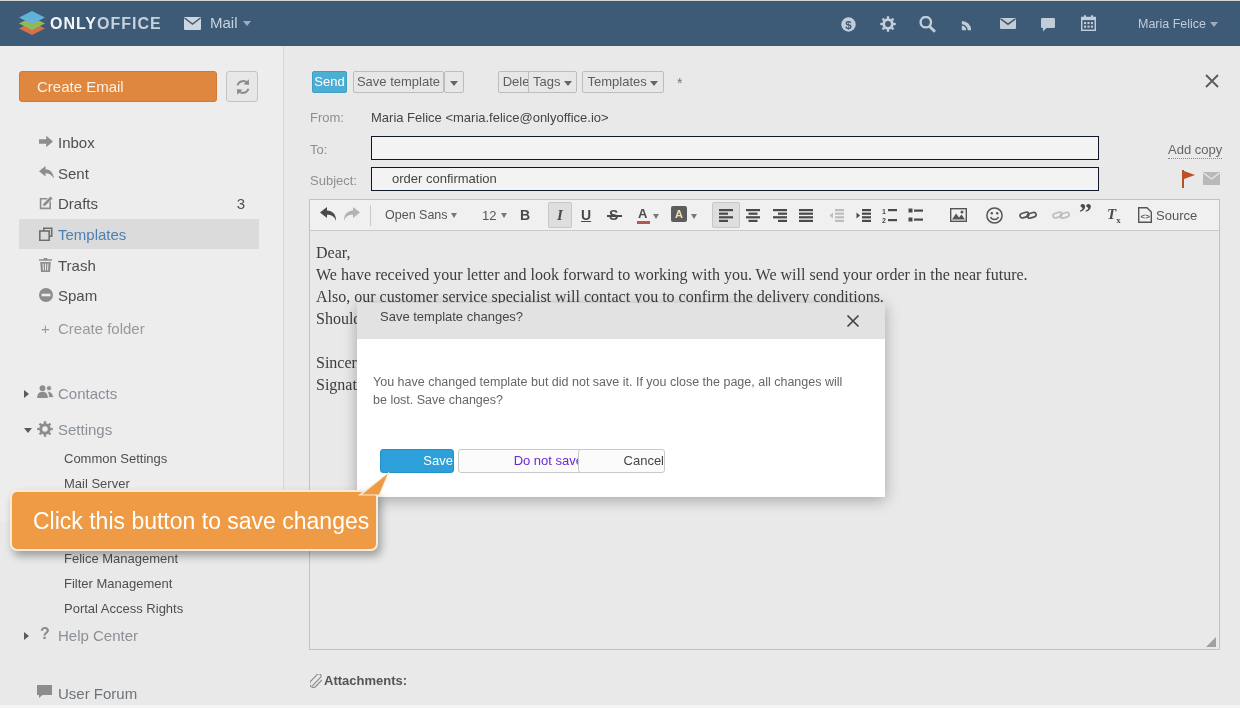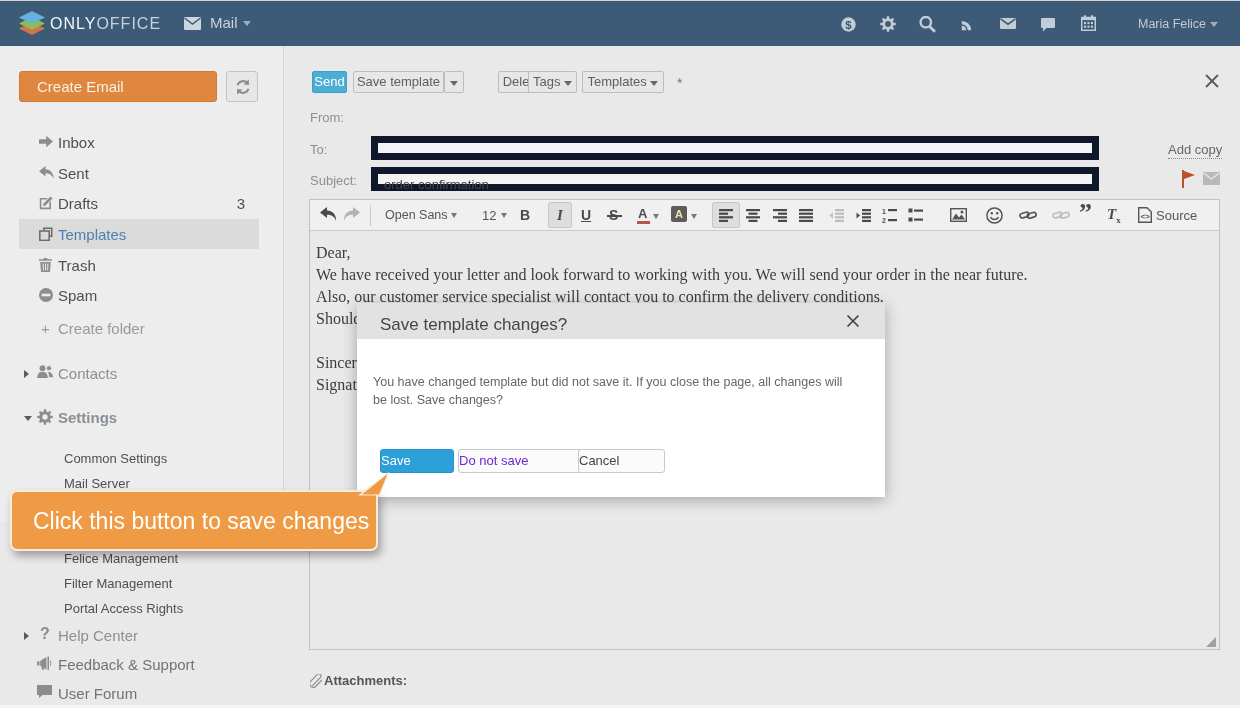--- a/index.html
+++ b/index.html
@@ -2,21 +2,21 @@
 <html><head>
 <meta charset="utf-8">
 <style>
 * { margin:0; padding:0; box-sizing:border-box; }
 html,body { width:1240px; height:708px; }
 body { font-family:"Liberation Sans", sans-serif; background:#e9e9e9; position:relative; overflow:hidden; }
 
 
 #hdr { position:absolute; left:0; top:0; width:1240px; height:46px; background:#3d5a77; border-top:1px solid #d4d4d4; }
 #logo { position:absolute; left:19px; top:10px; }
-#logotext { position:absolute; left:50px; top:14px; font-size:16px; font-weight:normal; color:#f3f6f8; letter-spacing:1px; }
+#logotext { position:absolute; left:50px; top:14px; font-size:16px; font-weight:bold; color:#f3f6f8; letter-spacing:1px; }
 #logotext .dim { color:#c6d2dc; }
 #mailmod { position:absolute; left:184px; top:15px; color:#cdd5dd; }
 #mailmod span.t { position:absolute; left:26px; top:-2px; font-size:15px; font-weight:normal; color:#ccd4db; }
 .caret { display:inline-block; width:0; height:0; border-left:4px solid transparent; border-right:4px solid transparent; border-top:5px solid #9fadbb; }
 #mailcaret { position:absolute; left:243px; top:20px; }
 .hicon { position:absolute; top:13px; }
 #uname { position:absolute; left:1138px; top:16px; font-size:12.5px; color:#c2ccd6; }
 #ucaret { position:absolute; left:1210px; top:21px; }
 
 
@@ -37,39 +37,39 @@
 .sub { position:absolute; left:64px; font-size:13px; color:#4f4f4f; }
 .tri-r { width:0; height:0; border-top:4px solid transparent; border-bottom:4px solid transparent; border-left:5px solid #5a5a5a; }
 .tri-d { width:0; height:0; border-left:4px solid transparent; border-right:4px solid transparent; border-top:5px solid #5a5a5a; }
 
 
 #content { position:absolute; left:285px; top:46px; width:955px; height:662px; background:#e9e9e9; }
 .pgx { position:absolute; left:919px; top:27px; width:16px; height:16px; }
 .btn { position:absolute; height:22px; border-radius:2px; font-size:13px; line-height:20px; text-align:center; color:#5e5e5e; background:#e7e7e7; border:1px solid #bdbdbd; }
 #b-send { left:27px; top:25px; width:35px; background:#4caed3; border:1px solid #3e9fc6; color:#fff; }
 .lbl { position:absolute; left:25px; font-size:13px; color:#8f8f8f; }
-.inp { position:absolute; left:86px; width:728px; height:24px; background:#f3f3f3; border:7px solid #0f172a; font-size:13px; color:#454545; line-height:22px; padding-left:6px; }
+.inp { position:absolute; left:86px; width:728px; height:24px; background:#f3f3f3; border:1px solid #0f172a; font-size:13px; color:#454545; line-height:22px; padding-left:20px; }
 #addcopy { position:absolute; left:883px; top:96px; font-size:13px; color:#666; border-bottom:1px dotted #888; padding-bottom:1px; }
 
 
 #editor { position:absolute; left:24px; top:153px; width:911px; height:451px; border:1px solid #c2c2c2; }
 #ebar { position:absolute; left:0; top:0; width:909px; height:31px; background:#f0f0f0; border-bottom:1px solid #cacaca; }
 #ebody { position:absolute; left:0; top:32px; width:909px; height:418px; font-family:"Liberation Serif", serif; font-size:16px; color:#3d3d3d; }
 #ebody p { position:absolute; left:6px; white-space:nowrap; }
 .tbtx { position:absolute; top:8px; font-size:13px; color:#555; }
 #resize { position:absolute; right:3px; bottom:3px; width:0px; height:0px; border-left:10px solid transparent; border-bottom:10px solid #a0a0a0; }
 #attach { position:absolute; left:39px; top:627px; font-size:13px; font-weight:bold; color:#555; }
 
 
 #modal { position:absolute; left:357px; top:303px; width:528px; height:194px; background:#fff; box-shadow:0 3px 14px rgba(0,0,0,0.3); }
 #mhead { position:absolute; left:0; top:0; width:528px; height:36px; background:#e2e2e2; }
-#mtitle { position:absolute; left:23px; top:12px; font-size:17px; color:#464646; }
+#mtitle { position:absolute; left:23px; top:6px; font-size:13px; color:#464646; }
 #mx { position:absolute; left:488px; top:10px; width:16px; height:16px; }
 #mtext { position:absolute; left:16px; top:71px; white-space:nowrap; font-size:12.5px; color:#666; line-height:17.5px; }
-.mbtn { position:absolute; top:146px; height:24px; border-radius:3px; font-size:13px; line-height:22px; text-align:left; }
+.mbtn { position:absolute; top:146px; height:24px; border-radius:3px; font-size:13px; line-height:22px; text-align:right; }
 #mb-save { left:23px; width:74px; background:#2da0d9; border:1px solid #2593cb; color:#fff; }
 #mb-no { left:101px; width:126px; background:#fbfbfb; border:1px solid #c9c9c9; color:#6d28d9; }
 #mb-cancel { left:221px; width:87px; background:#fbfbfb; border:1px solid #c9c9c9; color:#454545; }
 
 
 #tip { position:absolute; left:10px; top:490px; width:368px; height:61px; background:#ef9b45; border:2px solid #f8ecd9; border-radius:7px; box-shadow:3px 5px 8px rgba(0,0,0,0.33); z-index:30; }
 #tip .t { position:absolute; left:21px; top:16px; font-size:23px; color:#fff; white-space:nowrap; }
 #tail { position:absolute; left:355px; top:470px; z-index:31; }
 </style>
 </head>
@@ -190,63 +190,51 @@
         <circle cx="7" cy="7" r="7" fill="#8d8d8d"></circle>
         <rect x="2.6" y="5.7" width="8.8" height="2.6" fill="#ededed"></rect>
       </svg>
     <span class="tx">Spam</span>
     </div>
   <div class="mitem" style="top:267px; color:#999;">
       <span style="position:absolute;left:41px;top:7px;font-size:15px;color:#999;">+</span>
       <span class="tx" style="color:#999;">Create folder</span>
     </div>
 
-  <div class="sec" style="top:312px;padding-left:7px;">
+  <div class="sec" style="top:332px;padding-left:7px;">
       <span class="car tri-r"></span>
     <svg class="ic" width="17" height="13" viewBox="0 0 17 13">
         <g fill="#8d8d8d">
           <circle cx="5.5" cy="3.2" r="2.9"></circle>
           <path d="M0.2 13 C0.2 8.8 2.2 6.8 5.5 6.8 C8.8 6.8 10.8 8.8 10.8 13 Z"></path>
           <circle cx="12" cy="3.2" r="2.6" stroke="#ededed" stroke-width="1"></circle>
           <path d="M10.5 6.5 C13.8 6.3 16.3 8.4 16.5 12.6 L11.8 12.6 C11.8 10.2 11.4 8.2 10.2 6.8 Z" stroke="#ededed" stroke-width="0.8"></path>
         </g>
       </svg>
     <span class="tx">Contacts</span>
     </div>
-  <div class="sec" style="top:356px;font-weight:bold;">
+  <div class="sec" style="top:368px;">
       <span class="car tri-d" style="top:14px;"></span>
     <svg class="ic" width="16" height="16" viewBox="0 0 20 20">
         <path d="M16.65 7.24 L17.06 8.60 L19.68 8.47 L19.68 11.53 L17.06 11.40 L16.65 12.76 L15.99 14.00 L17.93 15.76 L15.76 17.93 L14.00 15.99 L12.76 16.65 L11.40 17.06 L11.53 19.68 L8.47 19.68 L8.60 17.06 L7.24 16.65 L6.00 15.99 L4.24 17.93 L2.07 15.76 L4.01 14.00 L3.35 12.76 L2.94 11.40 L0.32 11.53 L0.32 8.47 L2.94 8.60 L3.35 7.24 L4.01 6.00 L2.07 4.24 L4.24 2.07 L6.00 4.01 L7.24 3.35 L8.60 2.94 L8.47 0.32 L11.53 0.32 L11.40 2.94 L12.76 3.35 L14.00 4.01 L15.76 2.07 L17.93 4.24 L15.99 6.00 Z" fill="#8d8d8d"></path>
         <circle cx="10" cy="10" r="3.4" fill="#ededed"></circle>
       </svg>
     <span class="tx">Settings</span>
     </div>
 
   <div class="sub" style="top:405px;">Common Settings</div>
   <div class="sub" style="top:430px;">Mail Server</div>
   <div class="sub" style="top:505px;">Felice Management</div>
   <div class="sub" style="top:530px;">Filter Management</div>
   <div class="sub" style="top:555px;">Portal Access Rights</div>
 
   <div class="sec" style="top:574px;">
       <span class="car tri-r"></span>
       <span class="ic" style="left:40px;top:5px;font-size:16px;font-weight:bold;color:#8a8a8a;">?</span>
       <span class="tx">Help Center</span>
-    </div>
-  <div class="sec" style="top:603px; color:#6e7479;">
-    <svg class="ic" width="16" height="14" viewBox="0 0 16 14">
-        <g fill="#8d8d8d">
-          <path d="M0 5.5 L2.5 5.5 L2.5 9.5 L0 9.5 Z"></path>
-          <path d="M3.2 5 L9.5 1 L9.5 13.5 L3.2 9.8 Z"></path>
-          <path d="M10.5 0.5 L12 0.5 L12 14 L10.5 14 Z"></path>
-          <path d="M13 4 C14.8 5.2 14.8 9 13 10.5 L13 8.8 C13.7 8 13.7 6.5 13 5.7 Z"></path>
-          <path d="M4.2 10.5 L6.5 10.5 L7.3 13.8 L5 13.8 Z"></path>
-        </g>
-      </svg>
-    <span class="tx">Feedback &amp; Support</span>
     </div>
   <div class="sec" style="top:632px; color:#6e7479;">
     <svg class="ic" width="15" height="13" viewBox="0 0 15 13">
         <path d="M0 0 L15 0 L15 10 L5.5 10 L2 13 L2 10 L0 10 Z" fill="#8d8d8d"></path>
       </svg>
     <span class="tx">User Forum</span>
     </div>
 </div>
 
 <div id="content">
@@ -256,20 +244,21 @@
 
   <div class="btn" id="b-send">Send</div>
   <div class="btn" style="left:68px; top:25px; width:91px;">Save template</div>
   <div class="btn" style="left:159px; top:25px; width:20px;"><span class="caret" style="border-top-color:#666; margin-top:8px;"></span></div>
   <div class="btn" style="left:191px; top:25px; width:47px;margin-left:22px;">Delete</div>
   <div class="btn" style="left:243px; top:25px; width:49px;">Tags <span class="caret" style="border-top-color:#666;"></span></div>
   <div class="btn" style="left:297px; top:25px; width:82px;">Templates <span class="caret" style="border-top-color:#666;"></span></div>
   <div style="position:absolute; left:392px; top:29px; color:#777; font-size:14px;">*</div>
 
   <div class="lbl" style="top:64px;">From:</div>
+  <div style="position:absolute; left:86px; top:64px; font-size:13px; color:#454545;">Maria Felice &lt;maria.felice@onlyoffice.io&gt;</div>
 
   <div class="lbl" style="top:96px;">To:</div>
   <div class="inp" style="top:90px;"></div>
   <div id="addcopy">Add copy</div>
 
   <div class="lbl" style="top:127px;">Subject:</div>
   <div class="inp" style="top:121px;">order confirmation</div>
   <svg style="position:absolute; left:897px; top:124px;" width="15" height="18" viewBox="0 0 15 18">
       <path d="M1 0 L1 18" stroke="#b35329" stroke-width="2"></path>
       <path d="M2 1 L13 5 L2 9 Z" fill="#bf4f26"></path>

